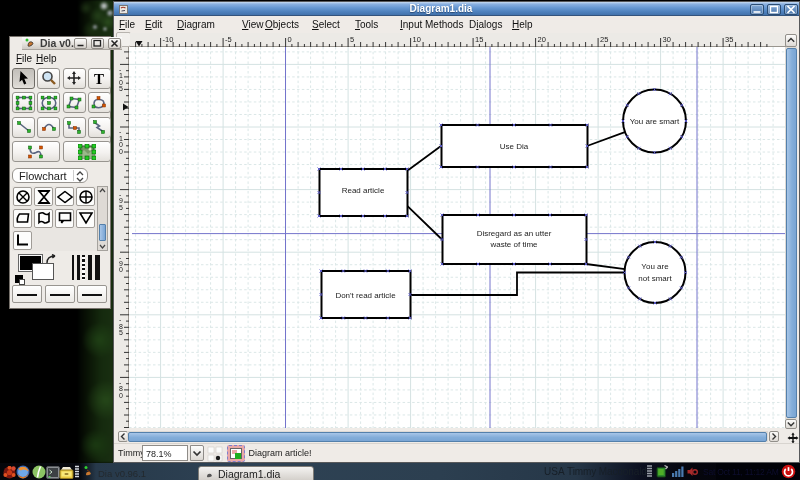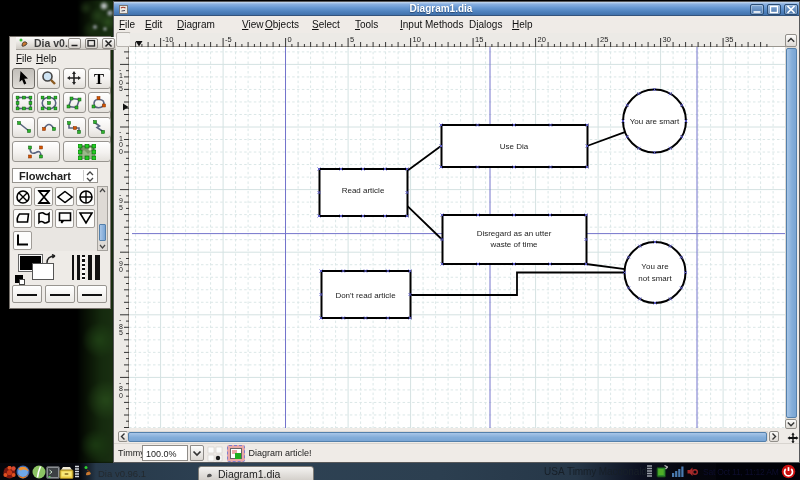--- a/index.html
+++ b/index.html
@@ -59,36 +59,36 @@
 #sbar{left:0;top:441px;width:685px;height:19px;background:#efebe7;
  border-top:1px solid #d8d4cf;font-size:9px;color:#222;}
 #zentry{position:absolute;left:28px;top:1px;width:46px;height:16px;background:#fff;
  border:1px solid #8f8c88;font-size:9px;padding:3px 0 0 3px;}
 #zdrop{position:absolute;left:75.5px;top:1px;width:14px;height:16px;
  background:linear-gradient(180deg,#fdfdfc,#dcd8d3);border:1px solid #8f8c88;
  border-radius:0 2px 2px 0;}
 
 #tb{left:9px;top:36px;width:102px;height:273px;background:#eeebe7;
  border:1px solid #77726c;}
-#tbttl{left:6px;top:0;width:100px;height:13px;
+#tbttl{left:12px;top:0;width:100px;height:13px;
  background:linear-gradient(180deg,#fdfdfd 0,#e3e0db 60%,#cfcbc5 100%);
  border-bottom:1px solid #a8a49e;}
 #tbttl .txt{position:absolute;left:18px;top:0px;font-size:10.5px;font-weight:bold;color:#3c3c3c;}
 .tbbtn{position:absolute;top:1px;width:13px;height:11px;border:1px solid #8e8a85;
  border-radius:2px;background:linear-gradient(180deg,#fbfaf9,#d5d1cb);}
 .tbbtn svg{position:absolute;left:0;top:0;}
 #tbmenu{left:0;top:13px;width:100px;height:17px;font-size:10px;color:#101010;}
 #tbmenu span{position:absolute;top:3px;}
 .tool{position:absolute;width:23px;height:21px;border:1px solid #989590;border-radius:3px;
  background:linear-gradient(180deg,#fff 0,#f4f2f0 55%,#e4e1dc 100%);}
 .tool.sel{background:linear-gradient(180deg,#c2bfba 0,#d8d5d0 80%,#e4e1dc 100%);
  border-color:#6e6b66;}
 .tool svg{position:absolute;left:50%;top:50%;transform:translate(-50%,-50%);}
-#combo{position:absolute;left:2px;top:131px;width:86px;height:15px;background:#fff;
- border:1px solid #97948f;border-radius:0;font-size:11px;color:#222;font-weight:bold;}
+#combo{position:absolute;left:2px;top:131px;width:76px;height:15px;background:#fff;
+ border:1px solid #97948f;border-radius:6px;font-size:11px;color:#222;}
 #shpwrap{position:absolute;left:2px;top:149px;width:96px;height:65px;background:#e9e6e2;}
 .shp{position:absolute;width:19px;height:19px;border:1px solid #a09c97;border-radius:2px;
  background:#fdfdfc;}
 .shp svg{position:absolute;left:50%;top:50%;transform:translate(-50%,-50%);}
 .lwb{position:absolute;width:30px;height:18px;border:1px solid #989590;border-radius:2px;
  background:linear-gradient(180deg,#fff,#eceae6);}
 .lwb div{position:absolute;left:4px;right:4px;top:8px;height:2px;background:#111;}
 
 #bar{left:0;top:463px;width:800px;height:17px;
  background:linear-gradient(90deg,#05060a 0,#070910 10%,#27394a 12%,#2e4254 30%,#2c3f50 55%,#263748 72%,#0c1020 80%,#05060e 86%,#04040a 94%,#060910 100%);
@@ -294,21 +294,21 @@
   <div class="sbtn" style="left:3.5px;top:429px;width:10px;height:11px"><svg width="8" height="9">
           <path d="M5.5 1.5 l-3 3 l3 3" fill="none" stroke="#333" stroke-width="1.4"></path>
         </svg></div>
   <div class="abs" style="left:13px;top:429px;width:641px;height:11px;background:#dedad5"></div>
   <div class="sthumb" id="hthumb" style="left:13.5px;top:429.5px;width:639.5px;height:10px"></div>
   <div class="sbtn" style="left:654.5px;top:429px;width:10px;height:11px"><svg width="8" height="9">
           <path d="M2.5 1.5 l3 3 l-3 3" fill="none" stroke="#333" stroke-width="1.4"></path>
         </svg></div>
   <div id="sbar" class="abs">
     <span class="abs" style="left:4px;top:4px">Timmy</span>
-    <div id="zentry">100.0%</div>
+    <div id="zentry">78.1%</div>
     <div id="zdrop"><svg width="12" height="14">
             <path d="M2.5 5.5 l3.5 3.5 l3.5 -3.5" fill="none" stroke="#333" stroke-width="1.7"></path>
           </svg></div>
     <svg class="abs" style="left:93px;top:2px" width="17" height="16">
           <g fill="#fbfbfa" stroke="#c8c4bf" stroke-width="0.5">
             <rect x="1" y="1" width="6" height="6"></rect>
             <rect x="9" y="1" width="6" height="6"></rect>
             <rect x="1" y="9" width="6" height="6"></rect>
             <rect x="9" y="9" width="6" height="6"></rect>
           </g>

